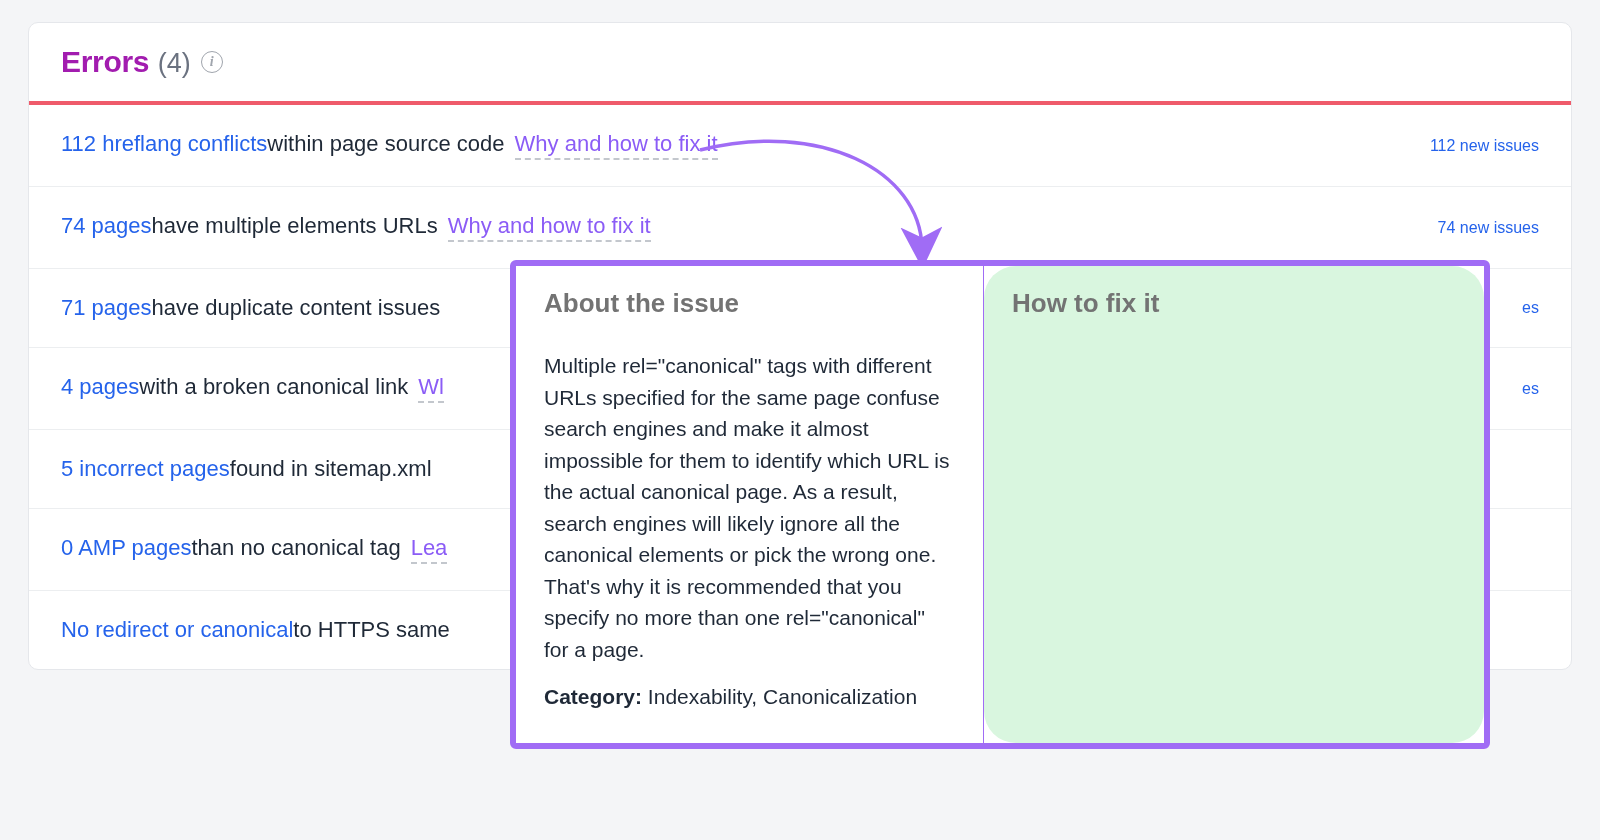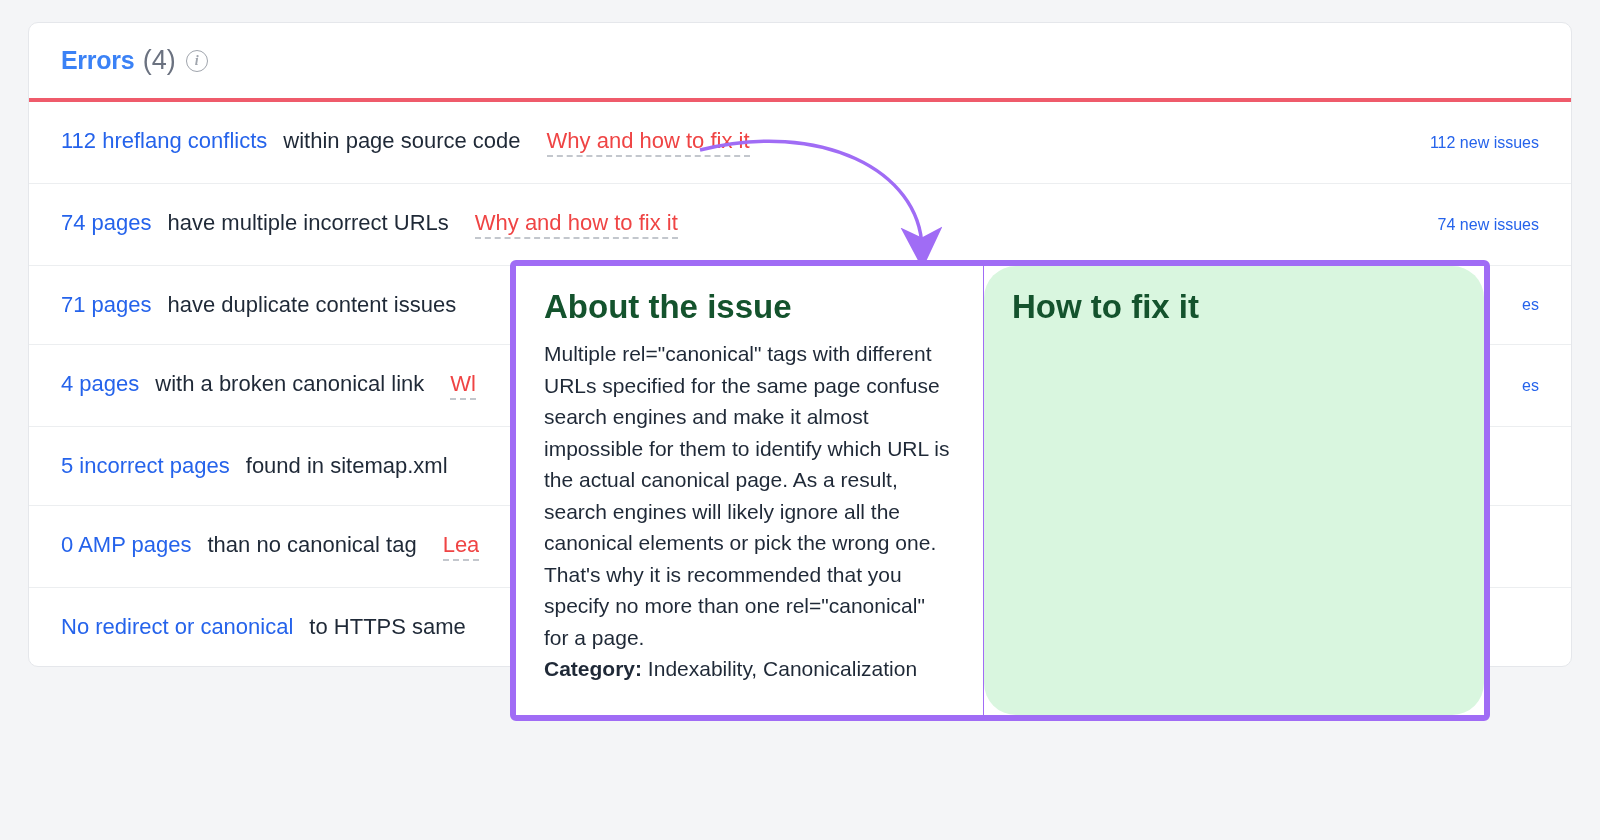--- a/index.html
+++ b/index.html
@@ -18,23 +18,23 @@
       border-radius: 10px;
       overflow: hidden;
     }
     .panel-header {
       display: flex;
       align-items: center;
       gap: 10px;
       padding: 22px 32px;
     }
     .panel-title {
-      font-size: 25px;
+      font-size: 30px;
       font-weight: 800;
-      color: #3b82f6;
+      color: #a21caf;
       letter-spacing: -0.3px;
     }
     .panel-count {
       font-size: 27px;
       font-weight: 400;
       color: #6b7280;
       margin-left: 4px;
     }
     .info-icon {
       width: 22px;
@@ -60,34 +60,34 @@
       align-items: center;
       justify-content: space-between;
       padding: 26px 32px;
       border-bottom: 1px solid #eceef0;
       font-size: 22px;
     }
     .issue-left {
       display: flex;
       align-items: baseline;
       flex-wrap: wrap;
-      gap: 16px;
+      gap: 0;
       white-space: nowrap;
       overflow: hidden;
     }
     .issue-link {
       color: #2563eb;
       text-decoration: none;
       font-weight: 400;
     }
     .issue-rest {
       color: #1f2937;
     }
     .why-link {
-      color: #ef4444;
+      color: #8b5cf6;
       border-bottom: 2px dashed #c3c7cd;
       padding-bottom: 1px;
       cursor: pointer;
       margin-left: 10px;
     }
     .issue-right {
       color: #2563eb;
       font-size: 16px;
       white-space: nowrap;
     }
@@ -116,32 +116,32 @@
     .about-col {
       flex: 0 0 468px;
       border-right: 1px solid #a06cf5;
     }
     .fix-col {
       flex: 1;
       background: #d9f6df;
       border-radius: 32px;
     }
     .popup h3 {
-      font-size: 33px;
+      font-size: 26px;
       font-weight: 800;
-      color: #14532d;
-      margin-bottom: 12px;
+      color: #737373;
+      margin-bottom: 31px;
     }
     .popup p {
       font-size: 21px;
       line-height: 1.5;
       color: #1f2937;
     }
     .cat-line {
-      margin-top: 0;
+      margin-top: 16px;
       font-size: 21px;
     }
     .cat-label {
       font-weight: 800;
     }
   </style>
 </head>
 <body>
 
 <div class="panel">
@@ -159,21 +159,21 @@
       <a class="issue-link">112 hreflang conflicts</a>
       <span class="issue-rest"> within page source code</span>
       <span class="why-link">Why and how to fix it</span>
     </div>
     <a class="issue-right">112 new issues</a>
   </div>
 
   <div class="issue-row">
     <div class="issue-left">
       <a class="issue-link">74 pages</a>
-      <span class="issue-rest"> have multiple incorrect URLs</span>
+      <span class="issue-rest"> have multiple elements URLs</span>
       <span class="why-link">Why and how to fix it</span>
     </div>
     <a class="issue-right">74 new issues</a>
   </div>
 
   <div class="issue-row">
     <div class="issue-left">
       <a class="issue-link">71 pages</a>
       <span class="issue-rest"> have duplicate content issues</span>
     </div>

